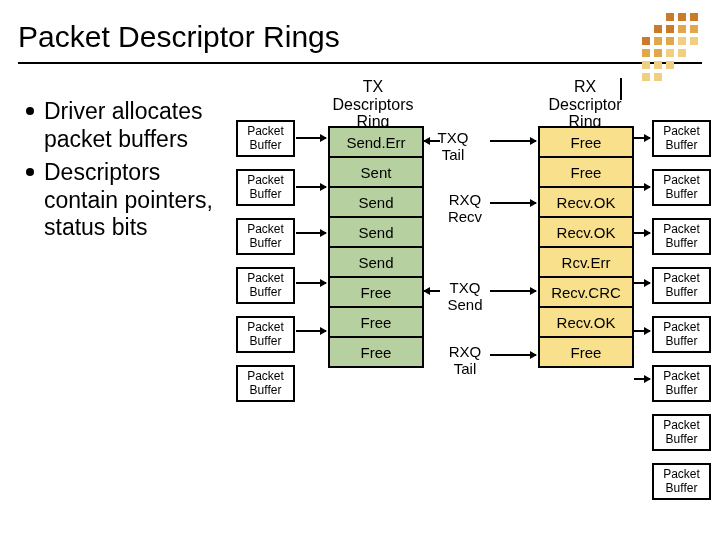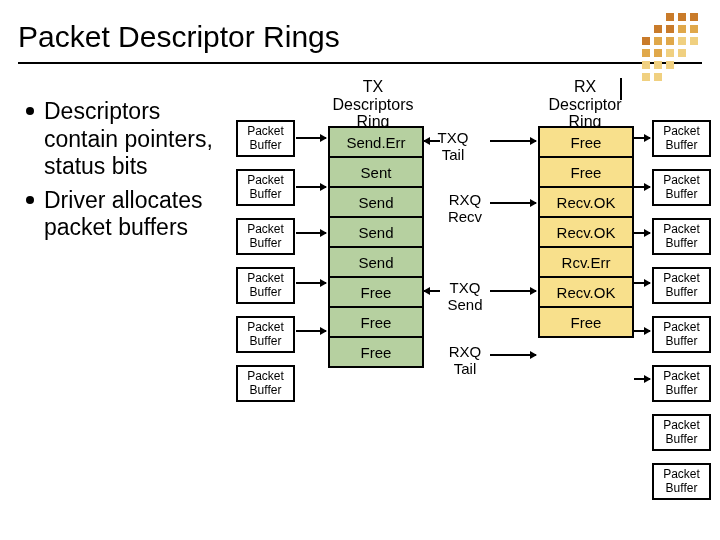--- a/index.html
+++ b/index.html
@@ -128,25 +128,25 @@
           <td></td>
           <td></td>
           <td></td>
         </tr>
   </tbody>
     </table>
 
   <div class="bullets">
     <div class="bul">
         <div class="dot"></div>
-        <div class="btxt">Descriptors contain pointers, status bits</div>
+        <div class="btxt">Driver allocates packet buffers</div>
       </div>
     <div class="bul">
         <div class="dot"></div>
-        <div class="btxt">Driver allocates packet buffers</div>
+        <div class="btxt">Descriptors contain pointers, status bits</div>
       </div>
   </div>
 
   <div class="ringhdr txhdr">TX Descriptors Ring</div>
   <div class="ringhdr rxhdr">RX Descriptor Ring</div>
 
   <div class="pbcol-l" id="pbl">
       <div class="pb">Packet Buffer</div>
       <div class="pb">Packet Buffer</div>
       <div class="pb">Packet Buffer</div>
@@ -174,20 +174,21 @@
       <div class="cell txc">Free</div>
       <div class="cell txc">Free</div>
       <div class="cell txc">Free</div>
     </div>
   <div class="rxcol" id="rxc">
       <div class="cell rxc">Free</div>
       <div class="cell rxc">Free</div>
       <div class="cell rxc">Recv.OK</div>
       <div class="cell rxc">Recv.OK</div>
       <div class="cell rxc">Rcv.Err</div>
+      <div class="cell rxc">Recv.CRC</div>
       <div class="cell rxc">Recv.OK</div>
       <div class="cell rxc">Free</div>
     </div>
 
   <div class="ptr txqtail">TXQ Tail</div>
   <div class="ptr rxqhead">RXQ Recv</div>
   <div class="ptr txqhead">TXQ Send</div>
   <div class="ptr rxqtail">RXQ Tail</div>
 
   <div class="arrow lft" style="left:424px;top:140px;width:16px"></div>

